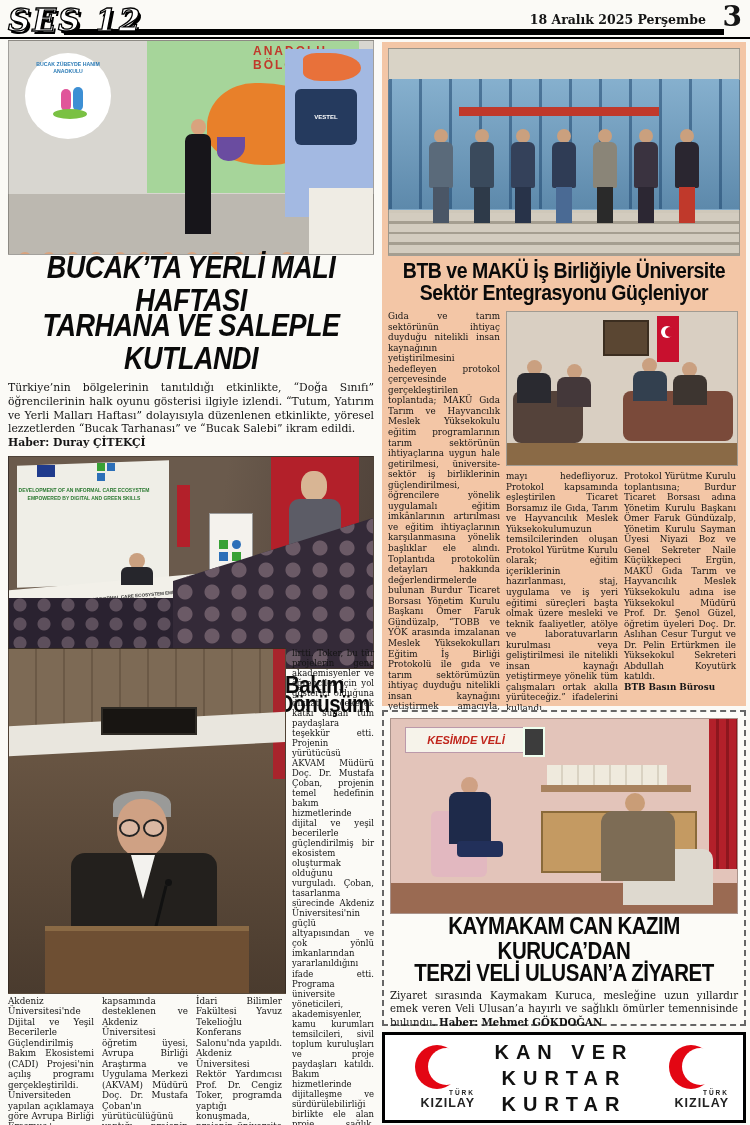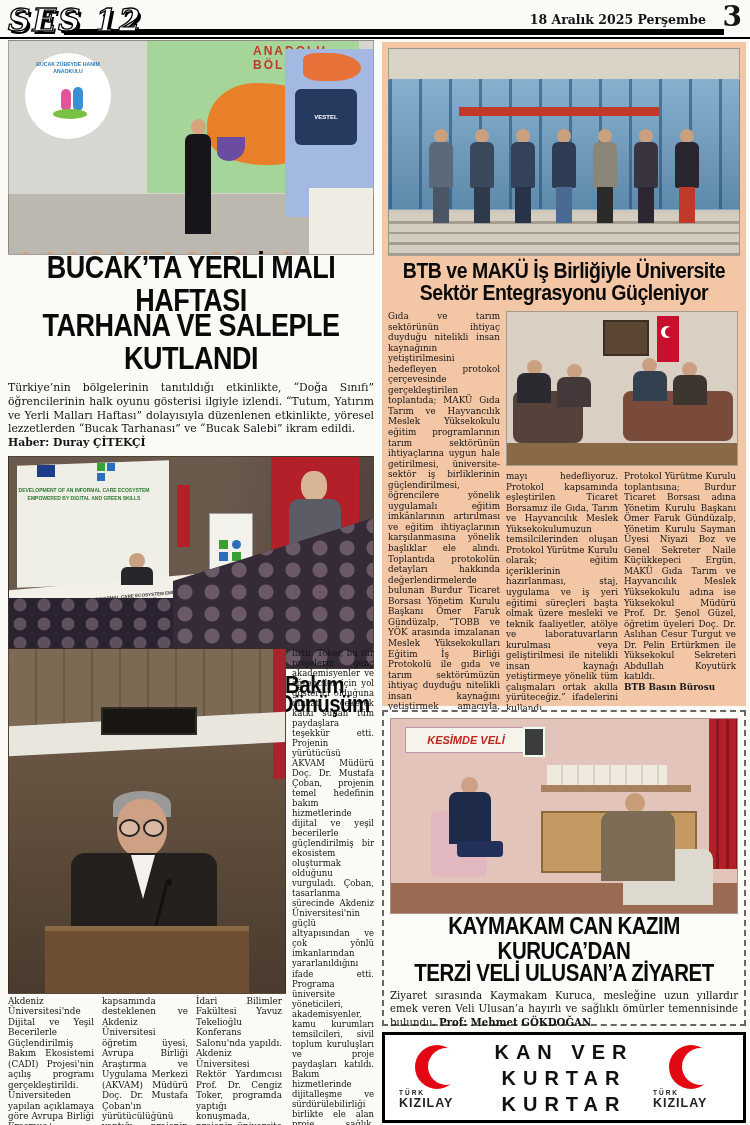--- a/index.html
+++ b/index.html
@@ -9,21 +9,21 @@
   .masthead{position:absolute;left:8px;top:2px;font-family:"DejaVu Serif",serif;
     font-style:italic;font-weight:bold;font-size:31px;letter-spacing:2px;color:#fff;
     -webkit-text-stroke:1.3px #000;text-shadow:2.5px 2.5px 0 #000;z-index:5;}
   .rule-thick{position:absolute;left:64px;right:26px;top:29px;height:6px;background:#000;}
   .rule-thin{position:absolute;left:0;right:0;top:37px;height:1.5px;background:#000;}
   .hdr-date{position:absolute;right:44px;top:12px;font-size:12.5px;font-weight:bold;}
   .hdr-page{position:absolute;right:8px;top:0px;font-size:28px;font-weight:bold;font-family:"DejaVu Serif",serif;}
   
   .head-xl,.head-l,.head-m{font-family:"Liberation Sans","DejaVu Sans",sans-serif;font-weight:700;
     text-align:center;color:#0a0a0a;letter-spacing:-0.5px;}
-  .head-xl{font-size:27px;line-height:29px;}
+  .head-xl{font-size:27px;line-height:29px;font-style:italic;}
   .head-l{font-size:20.5px;line-height:22px;}
   .head-m{font-size:19.5px;line-height:21.5px;}
   .head-xl span,.head-l span,.head-m span{display:inline-block;transform:scaleY(1.14);transform-origin:center bottom;}
   
   .lede{font-size:10.8px;line-height:1.28;text-align:justify;}
   .byline{font-weight:bold;}
   .col{font-size:8.8px;line-height:1.2;text-align:justify;position:absolute;}
   .col-agency{font-weight:bold;display:block;}
   
   .leftcol{position:absolute;left:8px;width:366px;top:40px;}
@@ -145,21 +145,21 @@
   .p6 .chair1{left:40px;top:92px;width:56px;height:66px;background:#e2b8c0;border-radius:6px;}
   .p6 .m1h{left:70px;top:58px;width:17px;height:17px;border-radius:50%;background:#cfa184;}
   .p6 .m1b{left:58px;top:73px;width:42px;height:52px;background:#1e2a4a;border-radius:8px 8px 0 0;}
   .p6 .m1l{left:66px;top:122px;width:46px;height:16px;background:#22305a;border-radius:4px;}
   .p6 .sofa2{right:24px;bottom:8px;width:90px;height:56px;background:#ded9cf;border-radius:10px 10px 0 0;}
   .p6 .m2h{right:92px;top:74px;width:20px;height:20px;border-radius:50%;background:#c99d77;}
   .p6 .m2b{right:62px;top:92px;width:74px;height:70px;background:#7d6c55;border-radius:12px 12px 0 0;}
   .kk-sub{font-size:10.2px;line-height:1.3;text-align:justify;margin-top:3px;}
   .ad{position:absolute;left:382px;top:1032px;width:364px;height:91px;background:#fff;border:3px solid #000;
       display:flex;align-items:center;justify-content:space-between;padding:0 14px;box-sizing:border-box;}
-  .kzl{text-align:left;width:76px;}
+  .kzl{text-align:right;width:76px;}
   .cres-ic{position:relative;width:44px;height:44px;margin:0 auto;}
   .cres-ic .o{position:absolute;left:0;top:0;width:44px;height:44px;border-radius:50%;background:#e30613;}
   .cres-ic .i2{position:absolute;left:13px;top:3px;width:37px;height:37px;border-radius:50%;background:#fff;}
   .kzl .t{font-size:6.5px;letter-spacing:2px;font-family:"Liberation Sans",sans-serif;font-weight:bold;color:#222;}
   .kzl .k{font-size:12.5px;letter-spacing:1px;font-family:"Liberation Sans",sans-serif;font-weight:bold;color:#222;}
   .ad-center{font-family:"Liberation Sans",sans-serif;font-weight:bold;font-size:20px;
       letter-spacing:7px;text-align:center;line-height:1.3;color:#111;}
 </style>
 </head>
 <body>
@@ -400,21 +400,21 @@
       <div class="m1l"></div>
       <div class="sofa2"></div>
       <div class="m2h"></div>
       <div class="m2b"></div>
     </div>
     <div class="head-l" style="margin-top:6px;">
       <span>KAYMAKAM CAN KAZIM KURUCA’DAN</span><br><span>TERZİ VELİ ULUSAN’A ZİYARET</span>
     </div>
     <p class="kk-sub">
       <span>Ziyaret sırasında Kaymakam Kuruca, mesleğine uzun yıllardır emek veren Veli Ulusan’a hayırlı ve sağlıklı ömürler temennisinde bulundu.</span>
-      <span class="byline">Prof: Mehmet GÖKDOĞAN</span>
+      <span class="byline">Haber: Mehmet GÖKDOĞAN</span>
     </p>
   </div>
 
   <div class="ad">
     <div class="kzl">
       <div class="cres-ic">
           <div class="o"></div>
           <div class="i2"></div>
         </div>
       <div class="t">TÜRK</div>

